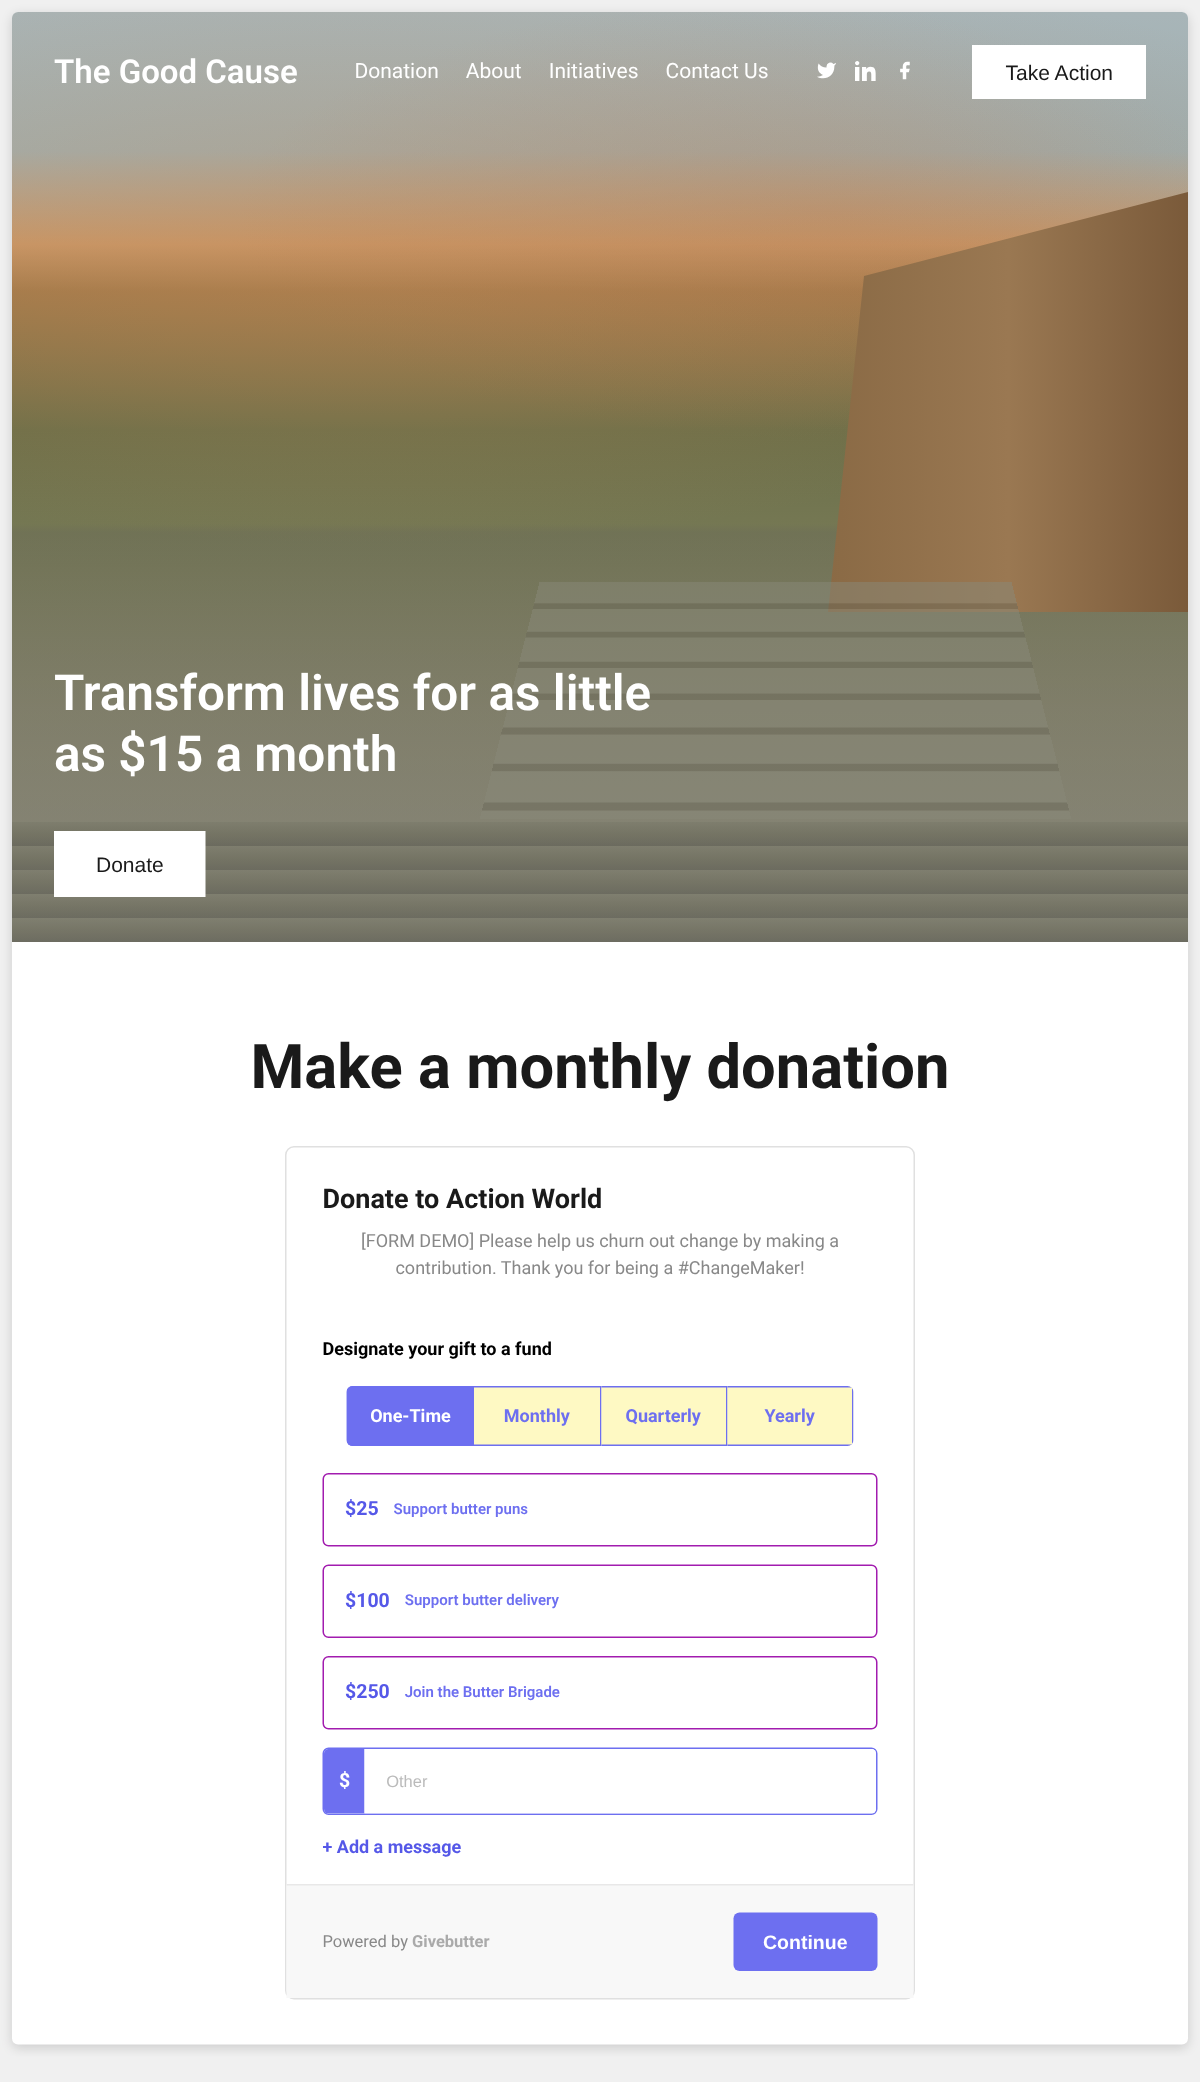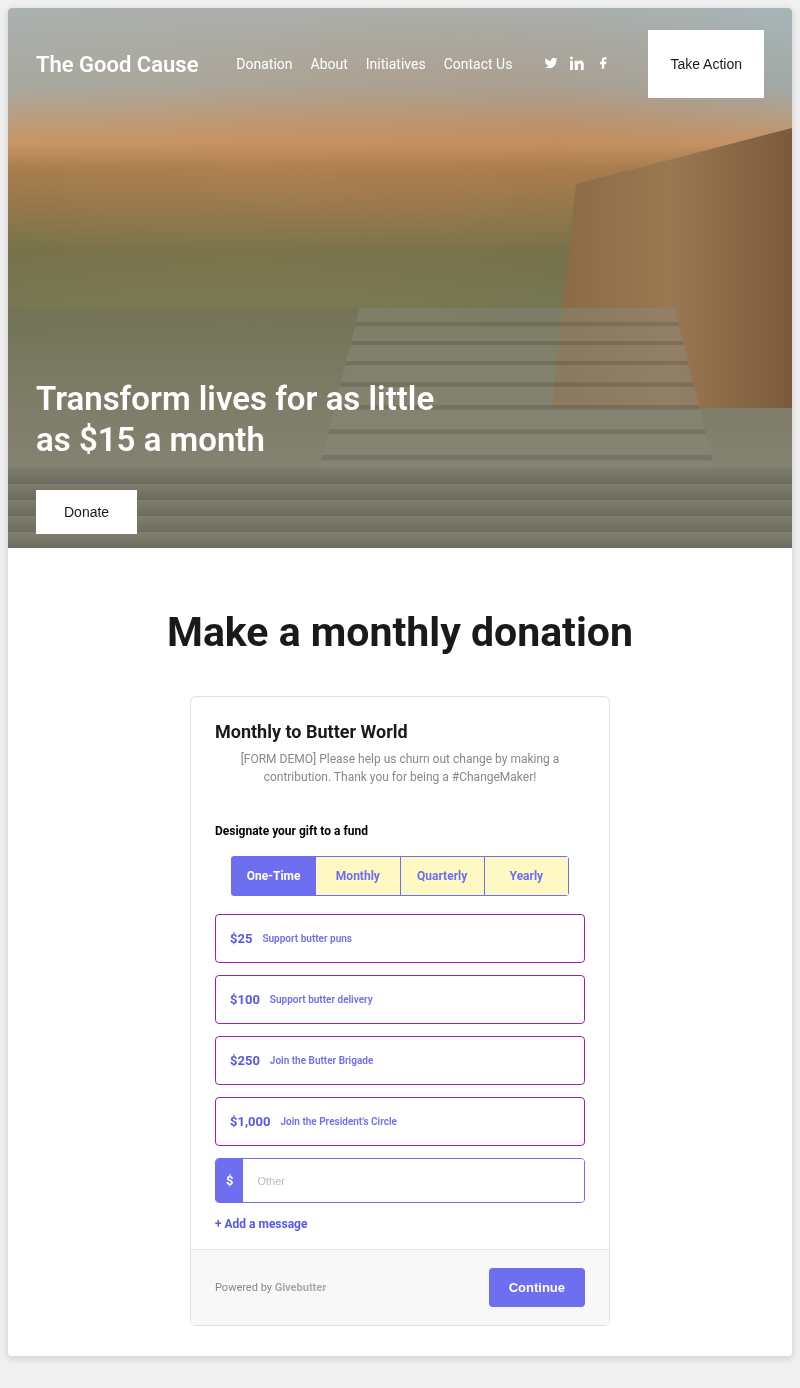--- a/index.html
+++ b/index.html
@@ -9,21 +9,21 @@
       padding: 8px;
     }
     .page-wrapper {
       background: #fff;
       border-radius: 4px;
       box-shadow: 0 2px 8px rgba(0,0,0,0.15);
       overflow: hidden;
     }
     .hero {
       position: relative;
-      height: 540px;
+      height: 620px;
       background: linear-gradient(180deg, #a8b5b8 0%, #9fb0b2 15%, #c89868 25%, #9e7848 30%, #6a6e48 45%, #7a7c58 60%, #8a8870 75%, #999890 100%);
       overflow: hidden;
     }
     .hero::before {
       content: '';
       position: absolute;
       inset: 0;
       background:
         radial-gradient(ellipse 600px 200px at 30% 25%, rgba(200,140,90,0.4), transparent),
         radial-gradient(ellipse 400px 150px at 70% 22%, rgba(180,120,80,0.3), transparent),
@@ -88,29 +88,29 @@
       display: flex;
       gap: 12px;
       margin-left: 14px;
       align-items: center;
     }
     .social-icon { color: #fff; cursor: pointer; }
     .cta-button {
       background: #fff;
       color: #1a1a1a;
       border: none;
-      padding: 26px 22px;
+      padding: 10px 22px;
       font-size: 14px;
       font-weight: 500;
       margin-left: 20px;
       cursor: pointer;
     }
     .hero-content {
       position: absolute;
-      bottom: 14px;
+      bottom: 30px;
       left: 28px;
       z-index: 10;
     }
     .hero-title {
       color: #fff;
       font-size: 33px;
       font-weight: 600;
       line-height: 1.25;
       max-width: 420px;
       margin-bottom: 30px;
@@ -125,21 +125,21 @@
       cursor: pointer;
     }
     .donation-section {
       padding: 60px 20px 30px;
       text-align: center;
     }
     .section-title {
       font-size: 41px;
       font-weight: 700;
       color: #1a1a1a;
-      margin-bottom: 40px;
+      margin-bottom: 28px;
     }
     .donation-card {
       max-width: 420px;
       margin: 0 auto;
       border: 1px solid #e0e0e0;
       border-radius: 6px;
       text-align: left;
       background: #fff;
     }
     .card-header {
@@ -355,21 +355,21 @@
       <h1 class="hero-title">Transform lives for as little as $15 a month</h1>
       <button class="donate-button">Donate</button>
     </div>
   </div>
 
   <div class="donation-section">
     <h2 class="section-title">Make a monthly donation</h2>
 
     <div class="donation-card">
       <div class="card-header">
-        <div class="card-title">Monthly to Butter World</div>
+        <div class="card-title">Donate to Action World</div>
         <div class="card-desc">[FORM DEMO] Please help us churn out change by making a contribution. Thank you for being a #ChangeMaker!</div>
       </div>
 
 
       <div class="fund-section">
         <div class="fund-label">Designate your gift to a fund</div>
       </div>
 
       <div class="freq-tabs">
         <div class="freq-tab active">One-Time</div>
@@ -384,24 +384,20 @@
           <span class="amount-label">Support butter puns</span>
         </div>
         <div class="amount-option">
           <span class="amount-value">$100</span>
           <span class="amount-label">Support butter delivery</span>
         </div>
         <div class="amount-option">
           <span class="amount-value">$250</span>
           <span class="amount-label">Join the Butter Brigade</span>
         </div>
-        <div class="amount-option">
-          <span class="amount-value">$1,000</span>
-          <span class="amount-label">Join the President's Circle</span>
-        </div>
         <div class="other-amount">
           <div class="other-prefix">$</div>
           <input class="other-input" type="text" placeholder="Other" style="">
         </div>
         <div class="add-message">+ Add a message</div>
       </div>
 
       <div class="card-footer">
         <div class="powered-by">
           <span>Powered by </span><strong>Givebutter</strong>

